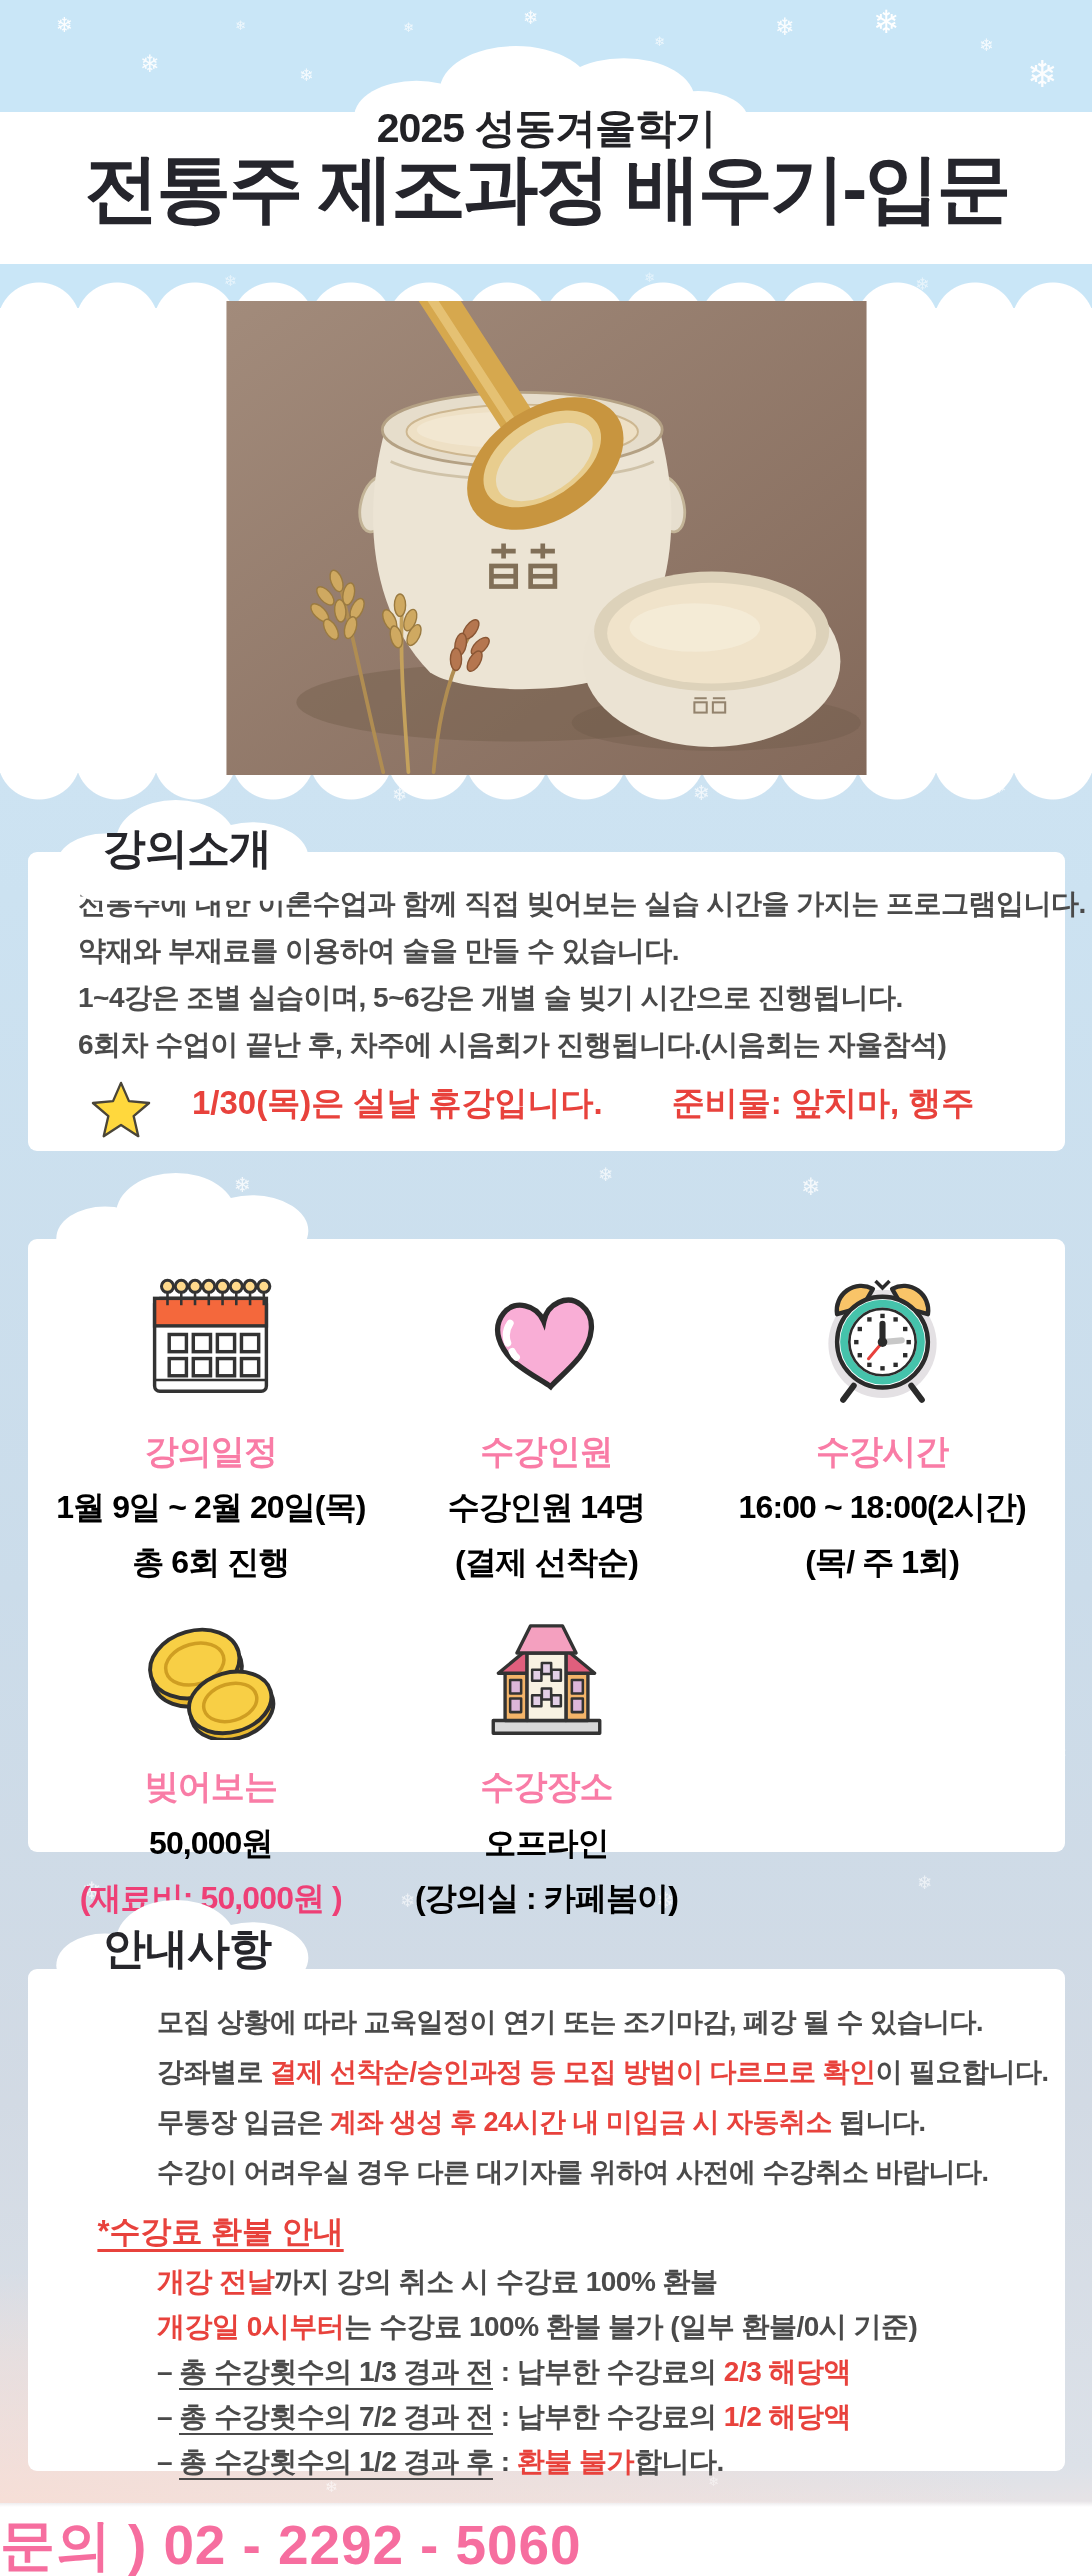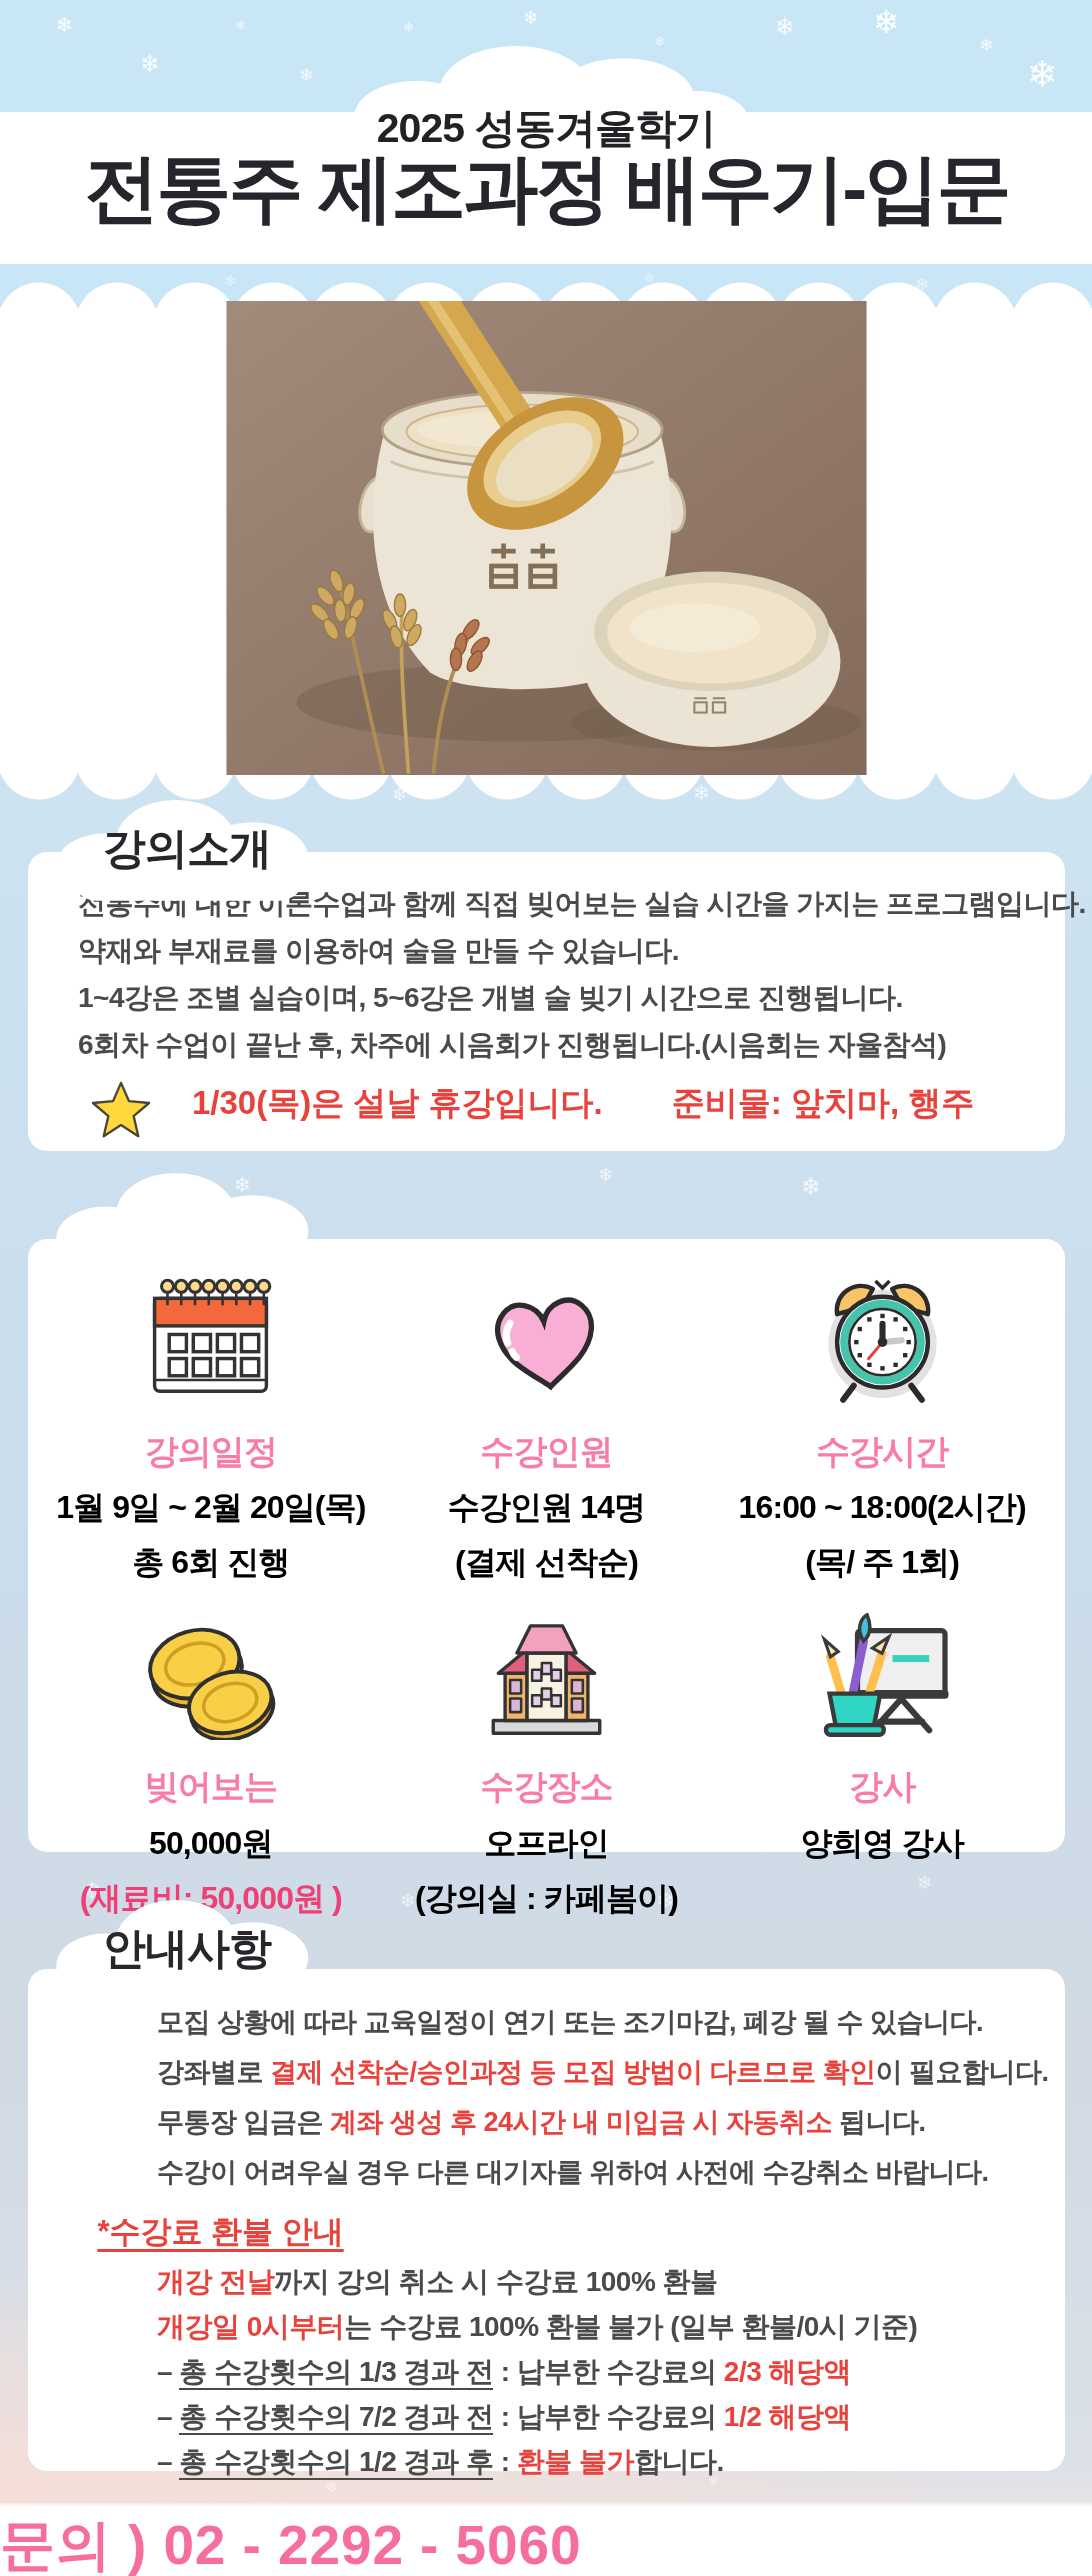--- a/index.html
+++ b/index.html
@@ -29,21 +29,21 @@
   
   .badge{position:absolute;left:47px;width:280px;height:129px;z-index:3;}
   .badge-txt{position:absolute;left:0;top:37px;width:100%;text-align:center;
     font-size:43px;font-weight:bold;color:#26262b;letter-spacing:-0.9px;}
   .badge-intro{top:783px;font-family:Liberation Serif, serif;}
   .badge-recruit{top:1156px;}
   .badge-notice{top:1883px;}
   
   .photo{position:absolute;left:226px;top:301px;width:641px;height:474px;z-index:2;}
   
-  .card{position:absolute;left:28px;width:1037px;background:#fff;border-radius:19px;box-sizing:border-box;z-index:2;}
+  .card{position:absolute;left:28px;width:1037px;background:#fff;border-radius:9px;box-sizing:border-box;z-index:2;}
   .intro-card{top:852px;height:299px;padding:28px 50px 0;}
   .iline{margin:0;font-size:28px;line-height:47px;font-weight:bold;color:#4a4a4a;
     letter-spacing:-0.5px;white-space:nowrap;}
   .star-row{display:flex;margin-top:13px;}
   .star-row svg{width:60px;height:58px;margin-left:13px;flex:none;}
   .star-text{font-size:33px;font-weight:bold;color:#e8423c;margin-left:41px;white-space:nowrap;}
   .star-text2{margin-left:69px;}
   .recruit-card{top:1239px;height:613px;padding:43px 15px 0;}
   .grid-row{display:flex;}
   .grid-row.second{margin-top:32px;}
@@ -360,43 +360,20 @@
                   <rect x="105" y="106" width="13" height="16"></rect>
               </g>
             </g>
           </svg>
         </div>
         <div class="glabel">수강장소</div>
         <div class="gval">오프라인</div>
         <div class="gval">(강의실 : 카페봄이)</div>
       </div>
 
-      <div class="gitem">
-        <div class="gicon">
-          <svg viewBox="0 0 160 145" width="140" height="127">
-            <g stroke="#3a3a3a" stroke-linecap="round">
-              <rect x="52" y="20" width="100" height="74" rx="4" fill="#efefef" stroke-width="6"></rect>
-              <rect x="48" y="88" width="108" height="10" rx="4" fill="#3a3a3a" stroke="none"></rect>
-              <rect x="92" y="48" width="42" height="8" fill="#39d3bd" stroke="none"></rect>
-              <path d="M102 98 L70 134 M102 98 L134 134 M78 124 L126 124" fill="none" stroke-width="7"></path>
-              <line x1="47" y1="90" x2="59" y2="32" stroke="#8c5fd0" stroke-width="10"></line>
-              <path d="M59 32 C50 18 56 6 63 2 C67 12 68 24 59 32 Z" fill="#41c2da" stroke-width="4"></path>
-              <line x1="33" y1="90" x2="21" y2="50" stroke="#fdbf4e" stroke-width="10"></line>
-              <path d="M21 50 L14 30 L30 44 Z" fill="#fce3ae" stroke-width="3.5"></path>
-              <line x1="66" y1="90" x2="80" y2="46" stroke="#fdbf4e" stroke-width="10"></line>
-              <path d="M80 46 L88 27 L69 40 Z" fill="#fce3ae" stroke-width="3.5"></path>
-              <path d="M20 92 L78 92 L71 128 L27 128 Z" fill="#2fd6c3" stroke-width="5"></path>
-              <rect x="16" y="128" width="66" height="11" rx="5" fill="#2fd6c3" stroke-width="5"></rect>
-            </g>
-          </svg>
-        </div>
-        <div class="glabel">강사</div>
-        <div class="gval">양희영 강사</div>
-        <div class="gval"></div>
-      </div>
     </div>
   </section>
 
   <div class="badge badge-notice">
     <svg viewBox="0 0 300 130">
       <g fill="#ffffff">
         <ellipse cx="62" cy="84" rx="52" ry="34"></ellipse>
         <ellipse cx="138" cy="58" rx="64" ry="44"></ellipse>
         <ellipse cx="220" cy="76" rx="60" ry="38"></ellipse>
         <rect x="26" y="68" width="250" height="54" rx="27"></rect>

